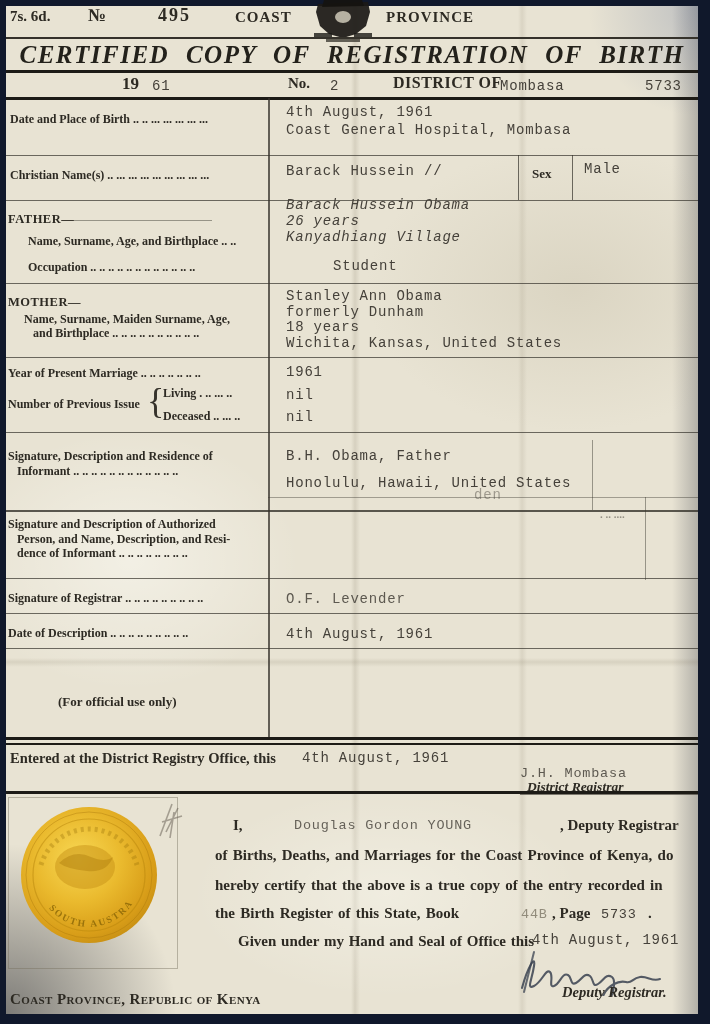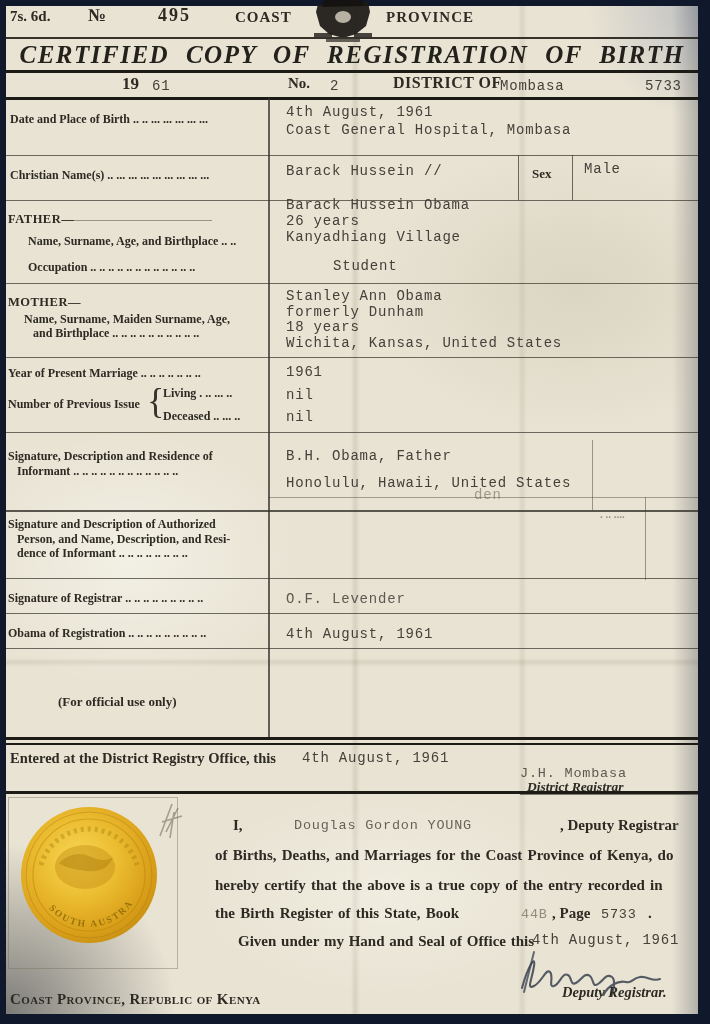--- a/index.html
+++ b/index.html
@@ -88,21 +88,21 @@
   <span class="abs mono" style="left:286px;top:163px;font-size:14px;">Barack Hussein //</span>
   <div class="vline" style="left:518px;top:155px;width:1.2px;height:45px;opacity:.7;"></div>
   <div class="vline" style="left:572px;top:155px;width:1.2px;height:45px;opacity:.7;"></div>
   <span class="abs ser" style="left:532px;top:166px;font-size:13px;">Sex</span>
   <span class="abs mono" style="left:584px;top:161px;font-size:14px;">Male</span>
 
   <span class="abs ser" style="left:8px;top:212px;font-size:12.5px;letter-spacing:.5px;">FATHER—</span>
   <div class="hline faint" style="left:62px;top:220px;width:150px;height:1px;"></div>
   <span class="abs ser pre" style="left:28px;top:234px;font-size:12px;">Name, Surname, Age, and Birthplace .. ..</span>
   <span class="abs ser pre" style="left:28px;top:260px;font-size:12px;">Occupation .. .. .. .. .. .. .. .. .. .. .. ..</span>
-  <span class="abs mono preline" style="left:286px;top:197px;font-size:14px;line-height:16px;">Barack Hussein Obama
+  <span class="abs mono preline" style="left:286px;top:197px;font-size:14px;line-height:16px;font-style:italic;">Barack Hussein Obama
 26 years
 Kanyadhiang Village</span>
   <span class="abs mono" style="left:286px;top:258px;font-size:14px;margin-left:47px;">Student</span>
 
   <span class="abs ser" style="left:8px;top:295px;font-size:12.5px;letter-spacing:.5px;">MOTHER—</span>
   <span class="abs ser pre" style="left:24px;top:312px;font-size:12px;line-height:14px;">Name, Surname, Maiden Surname, Age,
    and Birthplace .. .. .. .. .. .. .. .. .. ..</span>
   <span class="abs mono preline" style="left:286px;top:289px;font-size:14px;line-height:15.5px;">Stanley Ann Obama
 formerly Dunham
 18 years
@@ -124,21 +124,21 @@
   <span class="abs mono faint" style="left:474px;top:487px;font-size:14px;">den</span>
 
   <span class="abs ser pre" style="left:8px;top:517px;font-size:12px;line-height:14.5px;">Signature and Description of Authorized
    Person, and Name, Description, and Resi-
    dence of Informant .. .. .. .. .. .. .. ..</span>
   <span class="abs ser faint" style="left:600px;top:508px;font-size:11px;">. .. ....</span>
 
   <span class="abs ser pre" style="left:8px;top:591px;font-size:12px;">Signature of Registrar .. .. .. .. .. .. .. .. ..</span>
   <span class="abs mono" style="left:286px;top:591px;font-size:14px;opacity:.85;">O.F. Levender</span>
 
-  <span class="abs ser pre" style="left:8px;top:626px;font-size:12px;">Obama of Registration .. .. .. .. .. .. .. .. ..</span>
+  <span class="abs ser pre" style="left:8px;top:626px;font-size:12px;">Date of Description .. .. .. .. .. .. .. .. ..</span>
   <span class="abs mono" style="left:286px;top:626px;font-size:14px;">4th August, 1961</span>
 
   <span class="abs ser" style="left:58px;top:694px;font-size:13px;">(For official use only)</span>
 
   <div class="hline heavy" style="left:6px;top:737px;width:692px;height:3px;"></div>
   <div class="hline heavy" style="left:6px;top:743px;width:692px;height:1.5px;"></div>
   <span class="abs ser" style="left:10px;top:750px;font-size:14.5px;">Entered at the District Registry Office, this</span>
   <span class="abs mono" style="left:302px;top:750px;font-size:14px;">4th August, 1961</span>
   <span class="abs mono" style="left:520px;top:766px;font-size:13.5px;opacity:.85;">J.H. Mombasa</span>
   <span class="abs ser ital" style="left:527px;top:779px;font-size:13.5px;">District Registrar</span>

